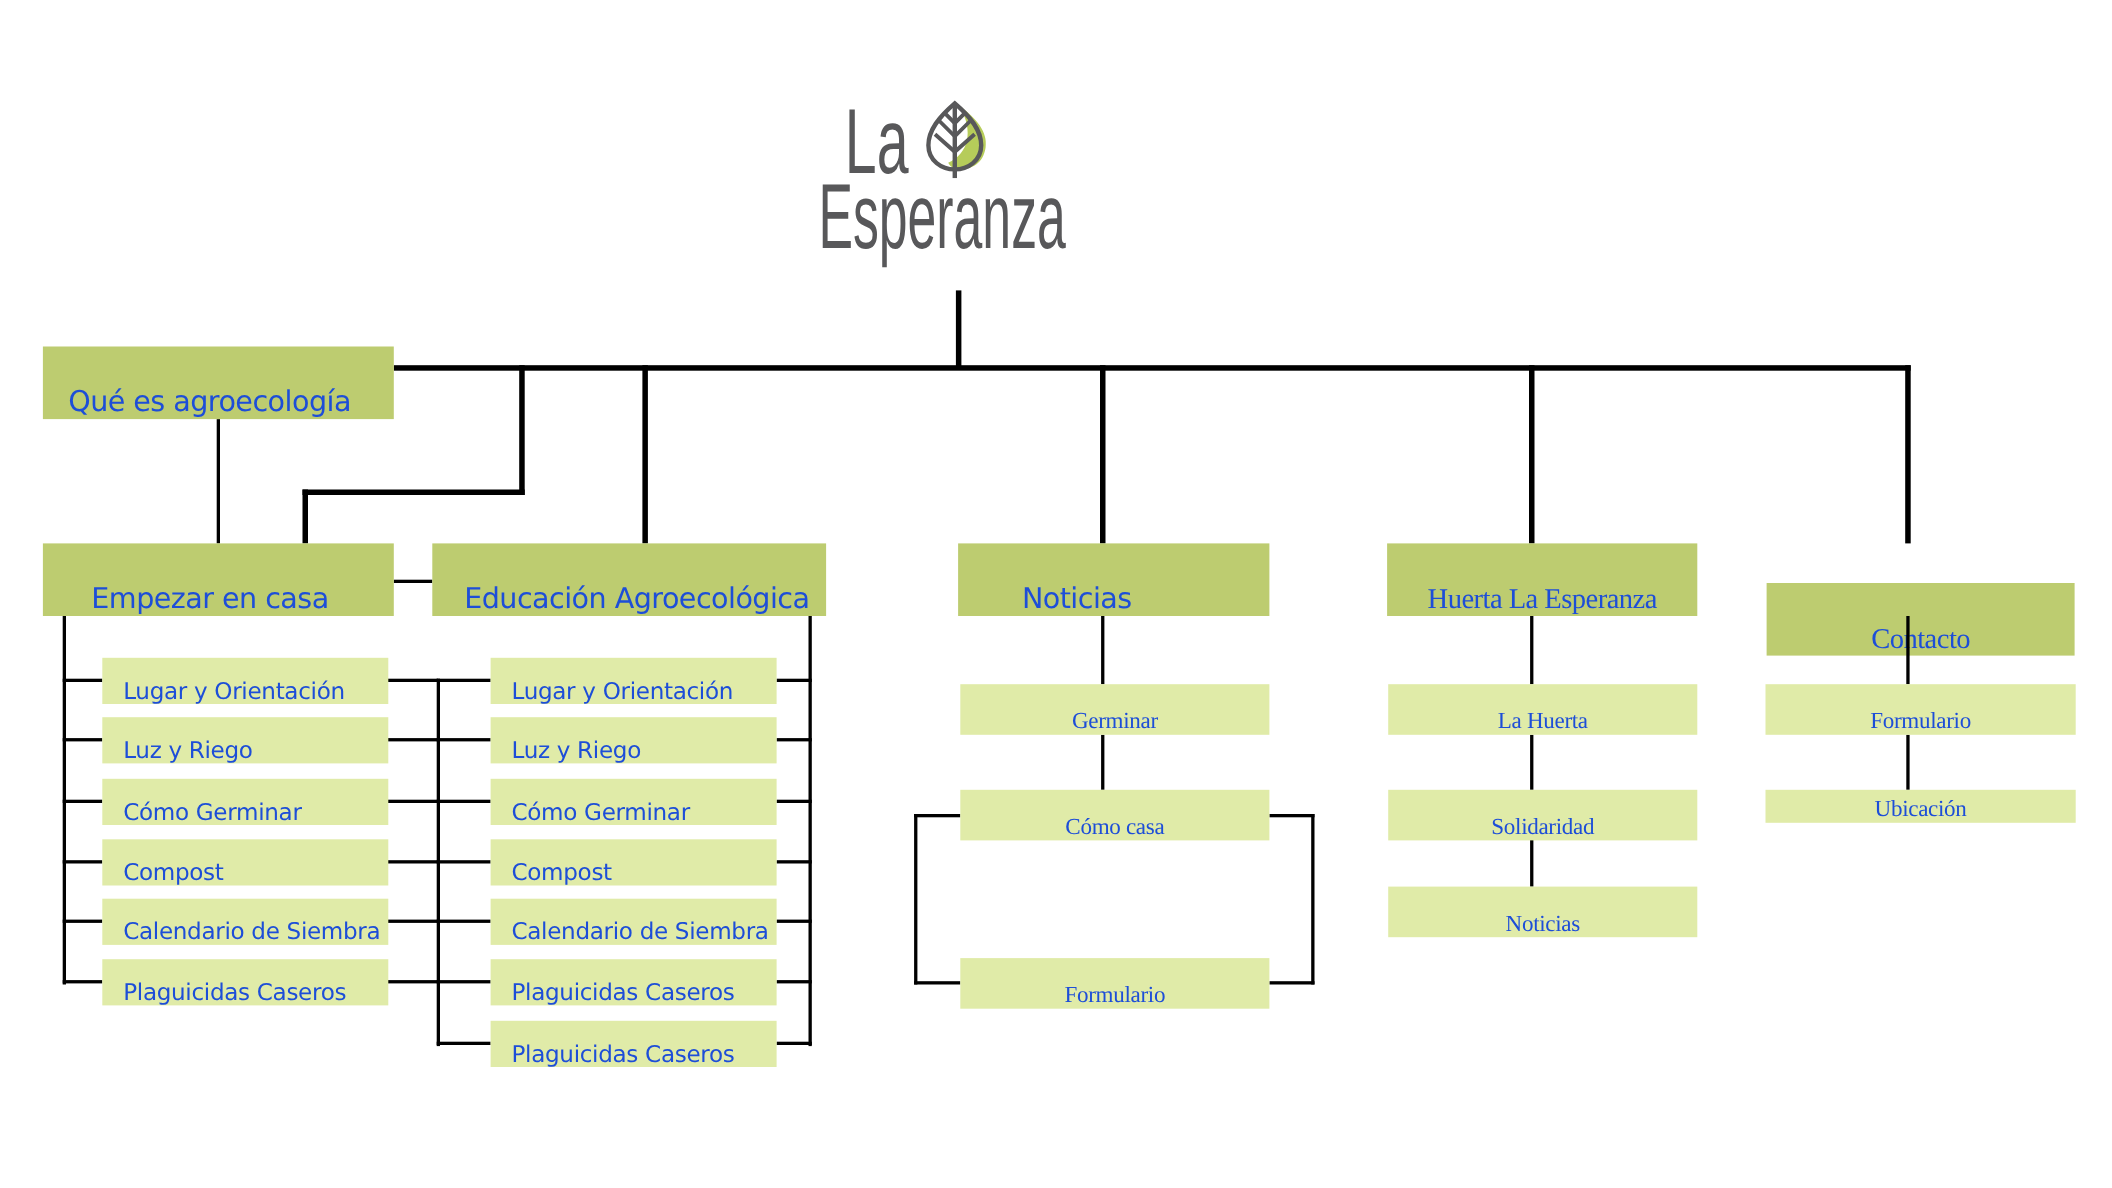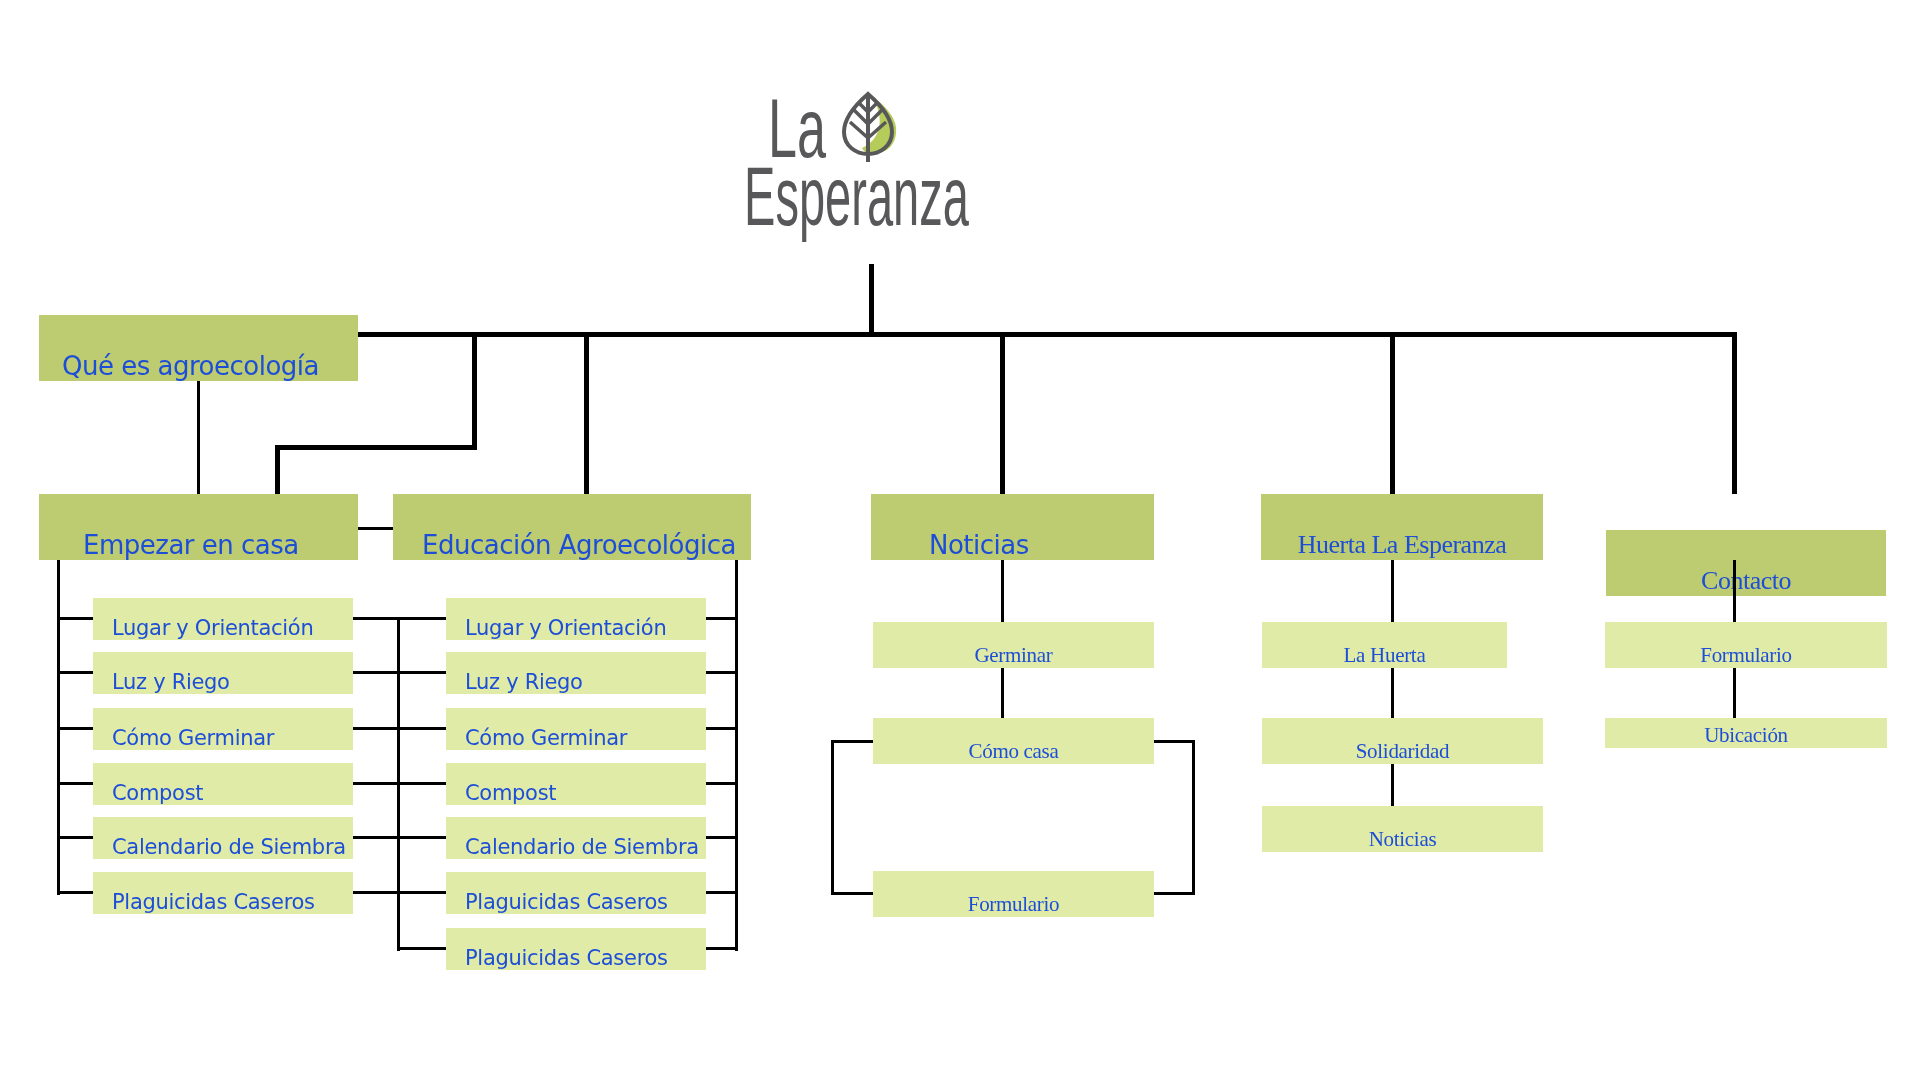--- a/index.html
+++ b/index.html
@@ -147,21 +147,21 @@
 <div class="box l2 center" style="left:873px; top:718px; width:281px; height:46px;">
   <span>Cómo casa</span>
 </div>
 <div class="box l2 center" style="left:873px; top:871px; width:281px; height:46px;">
   <span>Formulario</span>
 </div>
 
 <div class="line" style="left:1391px; top:560px; width:3px; height:62px;"></div>
 <div class="line" style="left:1391px; top:668px; width:3px; height:50px;"></div>
 <div class="line" style="left:1391px; top:763px; width:3px; height:43px;"></div>
-<div class="box l2 center" style="left:1262px; top:622px; width:245px; height:46px;">
+<div class="box l2 center" style="left:1262px; top:622px; width:281px; height:46px;">
   <span>La Huerta</span>
 </div>
 <div class="box l2 center" style="left:1262px; top:718px; width:281px; height:46px;">
   <span>Solidaridad</span>
 </div>
 <div class="box l2 center" style="left:1262px; top:806px; width:281px; height:46px;">
   <span>Noticias</span>
 </div>
 
 <div class="line" style="left:1733px; top:560px; width:3px; height:62px;"></div>

